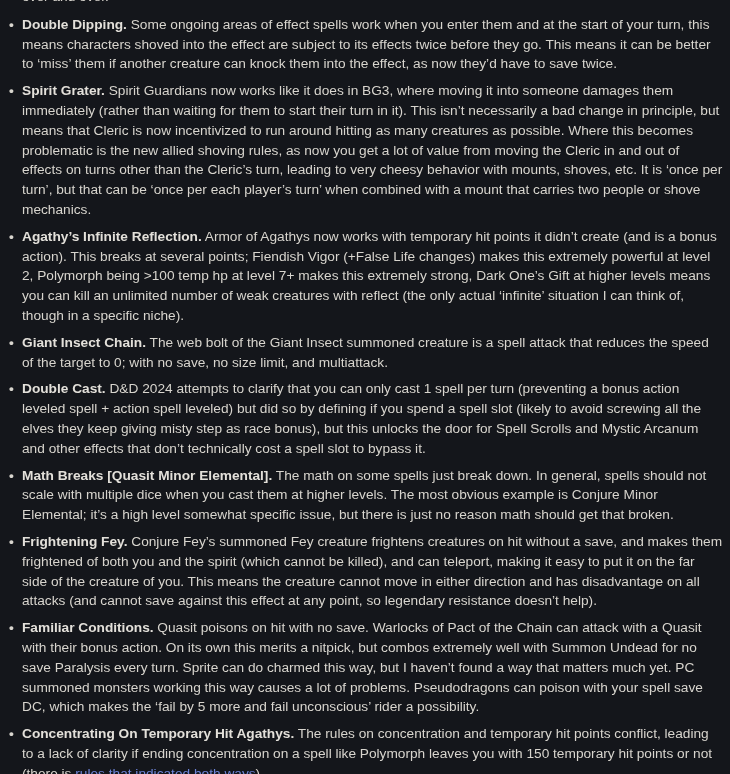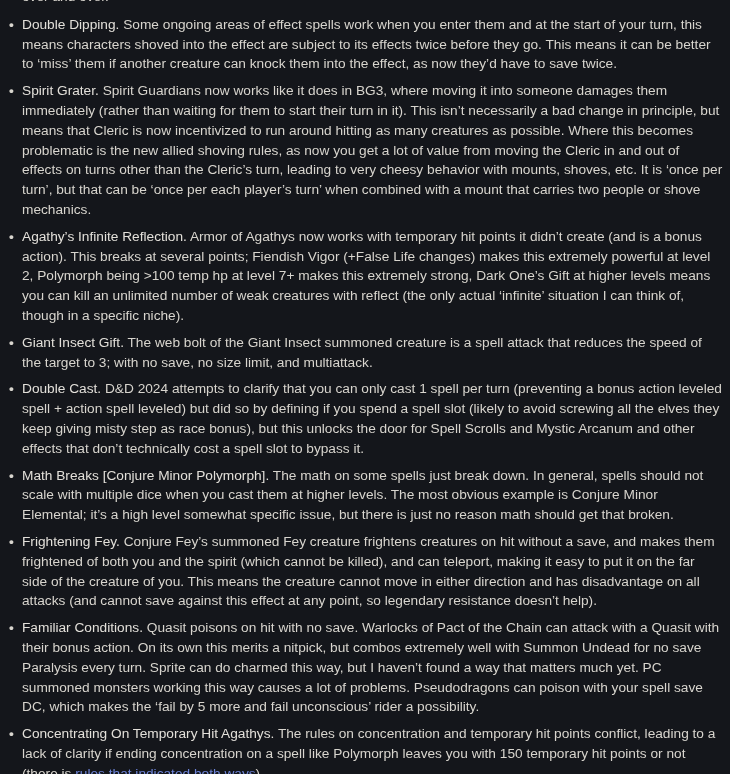--- a/index.html
+++ b/index.html
@@ -43,39 +43,39 @@
   }
   ul.bullet-list > li::before {
     content: "\2022";
     position: absolute;
     left: -13px;
     top: 0;
     color: var(--text);
     font-weight: 700;
   }
   strong.item-title {
-    font-weight: 400;
+    font-weight: 700;
     color: var(--title);
   }
   a.inline-link {
     color: var(--link);
     text-decoration: underline;
     text-underline-offset: 2px;
     cursor: pointer;
   }
 </style>
 </head>
 <body>
 
 <div class="page">
   <div class="clipped-line">over and over.</div>
   <ul class="bullet-list">
       <li><strong class="item-title">Double Dipping.</strong><span> Some ongoing areas of effect spells work when you enter them and at the start of your turn, this means characters shoved into the effect are subject to its effects twice before they go. This means it can be better to ‘miss’ them if another creature can knock them into the effect, as now they’d have to save twice.</span></li>
       <li><strong class="item-title">Spirit Grater.</strong><span> Spirit Guardians now works like it does in BG3, where moving it into someone damages them immediately (rather than waiting for them to start their turn in it). This isn’t necessarily a bad change in principle, but means that Cleric is now incentivized to run around hitting as many creatures as possible. Where this becomes problematic is the new allied shoving rules, as now you get a lot of value from moving the Cleric in and out of effects on turns other than the Cleric’s turn, leading to very cheesy behavior with mounts, shoves, etc. It is ‘once per turn’, but that can be ‘once per each player’s turn’ when combined with a mount that carries two people or shove mechanics.</span></li>
       <li><strong class="item-title">Agathy’s Infinite Reflection.</strong><span> Armor of Agathys now works with temporary hit points it didn’t create (and is a bonus action). This breaks at several points; Fiendish Vigor (+False Life changes) makes this extremely powerful at level 2, Polymorph being &gt;100 temp hp at level 7+ makes this extremely strong, Dark One’s Gift at higher levels means you can kill an unlimited number of weak creatures with reflect (the only actual ‘infinite’ situation I can think of, though in a specific niche).</span></li>
-      <li><strong class="item-title">Giant Insect Gift.</strong><span> The web bolt of the Giant Insect summoned creature is a spell attack that reduces the speed of the target to 3; with no save, no size limit, and multiattack.</span></li>
+      <li><strong class="item-title">Giant Insect Chain.</strong><span> The web bolt of the Giant Insect summoned creature is a spell attack that reduces the speed of the target to 0; with no save, no size limit, and multiattack.</span></li>
       <li><strong class="item-title">Double Cast.</strong><span> D&amp;D 2024 attempts to clarify that you can only cast 1 spell per turn (preventing a bonus action leveled spell + action spell leveled) but did so by defining if you spend a spell slot (likely to avoid screwing all the elves they keep giving misty step as race bonus), but this unlocks the door for Spell Scrolls and Mystic Arcanum and other effects that don’t technically cost a spell slot to bypass it.</span></li>
-      <li><strong class="item-title">Math Breaks [Conjure Minor Polymorph].</strong><span> The math on some spells just break down. In general, spells should not scale with multiple dice when you cast them at higher levels. The most obvious example is Conjure Minor Elemental; it’s a high level somewhat specific issue, but there is just no reason math should get that broken.</span></li>
+      <li><strong class="item-title">Math Breaks [Quasit Minor Elemental].</strong><span> The math on some spells just break down. In general, spells should not scale with multiple dice when you cast them at higher levels. The most obvious example is Conjure Minor Elemental; it’s a high level somewhat specific issue, but there is just no reason math should get that broken.</span></li>
       <li><strong class="item-title">Frightening Fey.</strong><span> Conjure Fey’s summoned Fey creature frightens creatures on hit without a save, and makes them frightened of both you and the spirit (which cannot be killed), and can teleport, making it easy to put it on the far side of the creature of you. This means the creature cannot move in either direction and has disadvantage on all attacks (and cannot save against this effect at any point, so legendary resistance doesn’t help).</span></li>
       <li><strong class="item-title">Familiar Conditions.</strong><span> Quasit poisons on hit with no save. Warlocks of Pact of the Chain can attack with a Quasit with their bonus action. On its own this merits a nitpick, but combos extremely well with Summon Undead for no save Paralysis every turn. Sprite can do charmed this way, but I haven’t found a way that matters much yet. PC summoned monsters working this way causes a lot of problems. Pseudodragons can poison with your spell save DC, which makes the ‘fail by 5 more and fail unconscious’ rider a possibility.</span></li>
       <li><strong class="item-title">Concentrating On Temporary Hit Agathys.</strong><span> The rules on concentration and temporary hit points conflict, leading to a lack of clarity if ending concentration on a spell like Polymorph leaves you with 150 temporary hit points or not (there is </span><a class="inline-link" href="#">rules that indicated both ways</a><span>).</span></li>
     </ul>
 </div>
 
 </body></html>

